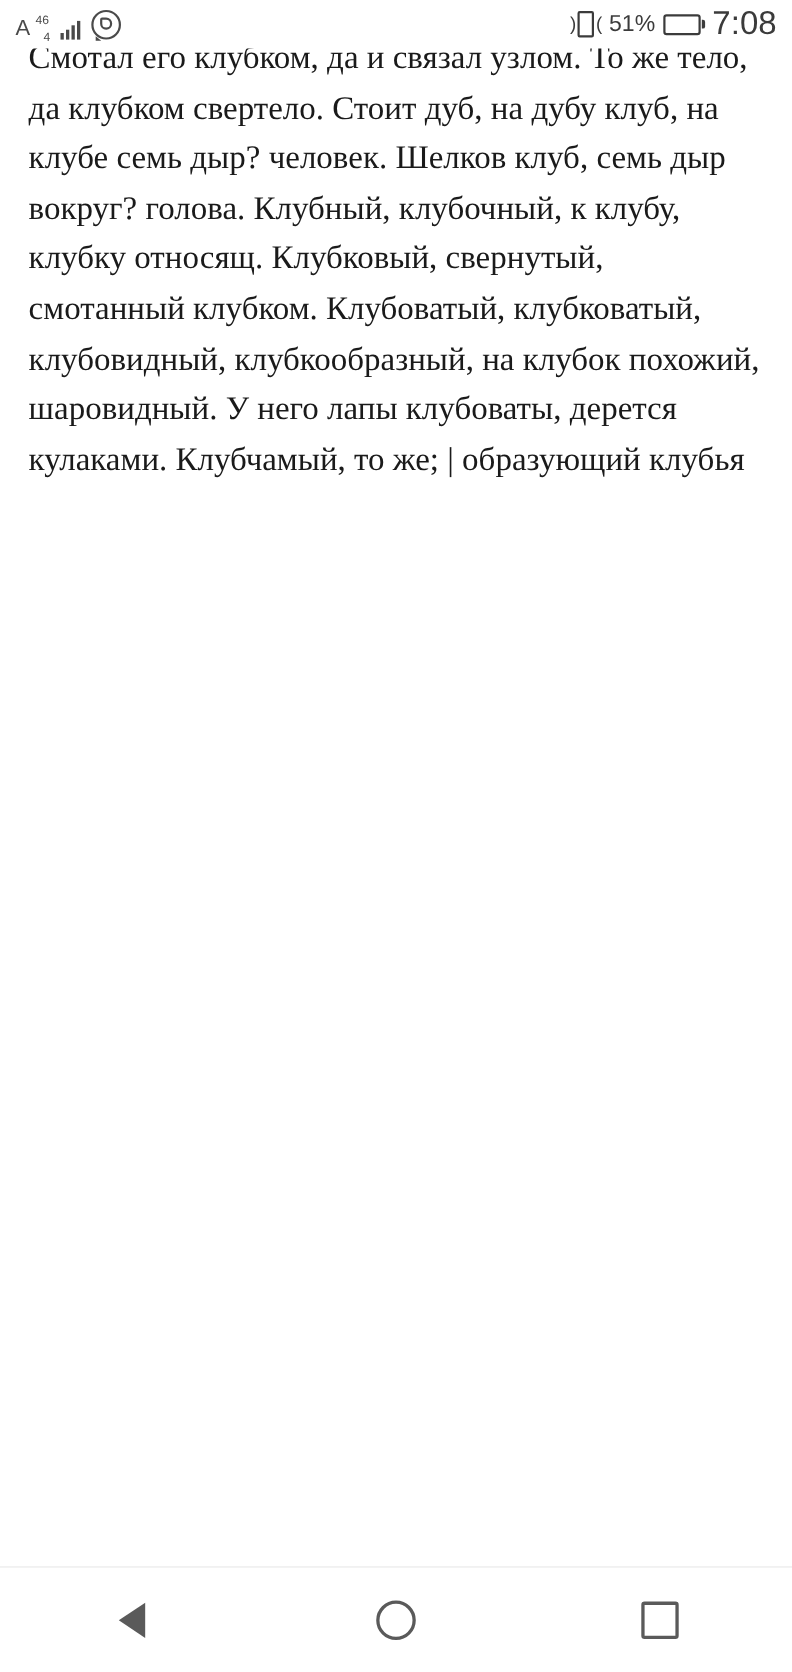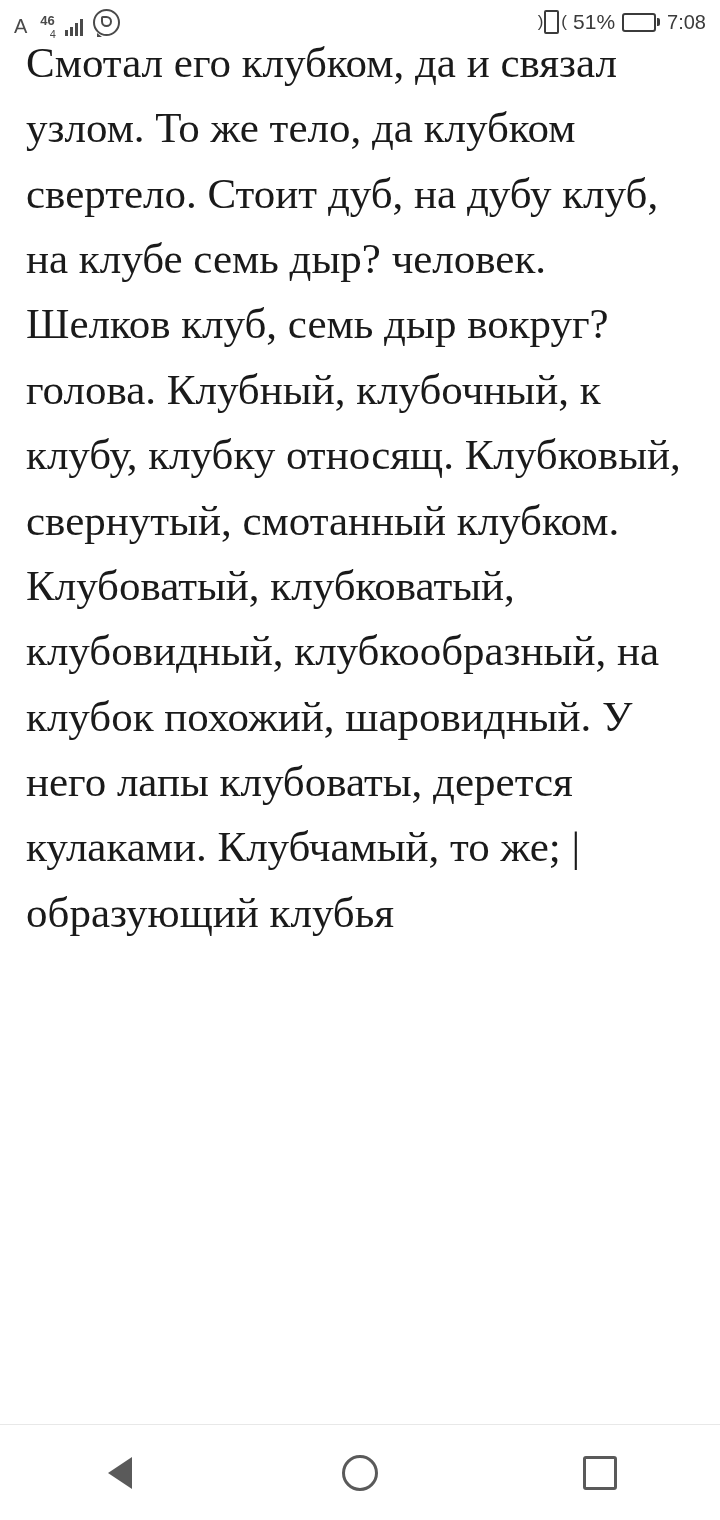--- a/index.html
+++ b/index.html
@@ -34,26 +34,25 @@
     gap: 6px;
   }
   .sim-label {
     display: flex;
     align-items: flex-start;
     font-size: 20px;
     line-height: 1;
     color: #4a4a4a;
   }
   .sim-label .sup {
-    font-size: 13px;
+    font-size: 11px;
     line-height: 1;
     position: relative;
     top: -2px;
-    margin-left: 13px;
-    font-weight: bold;
+    margin-left: 5px;
   }
   .sim-sub {
     font-size: 11px;
     position: relative;
     top: 4px;
     left: -11px;
     color: #4a4a4a;
   }
   .signal {
     display: flex;
@@ -139,35 +138,35 @@
     background: #3b3b3b;
     border-radius: 1px;
   }
   .battery .cap {
     width: 3px;
     height: 8px;
     background: #3b3b3b;
     border-radius: 0 2px 2px 0;
     margin-left: 1px;
   }
-  .clock { font-size: 20px; color: #3b3b3b; }
+  .clock { font-size: 30px; color: #3b3b3b; }
 
   
   .content {
     position: absolute;
     top: 44px;
     left: 0;
     right: 0;
     bottom: 95px;
     overflow: hidden;
     background: #ffffff;
   }
   .article {
     font-family: "Liberation Serif", serif;
-    font-size: 43px;
+    font-size: 30px;
     line-height: 1.52;
     color: #1a1a1a;
     padding: 0 26px;
     margin-top: -14px;
     word-wrap: break-word;
     hyphens: none;
   }
 
   
 

